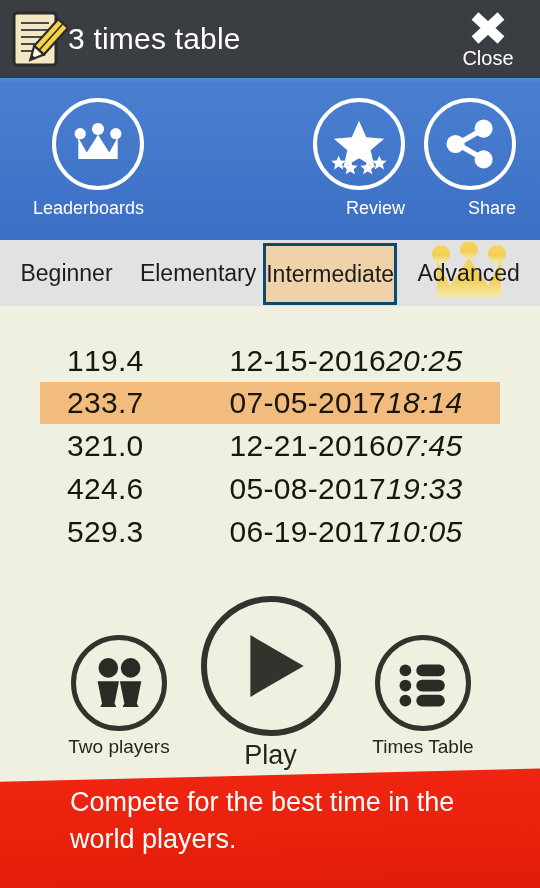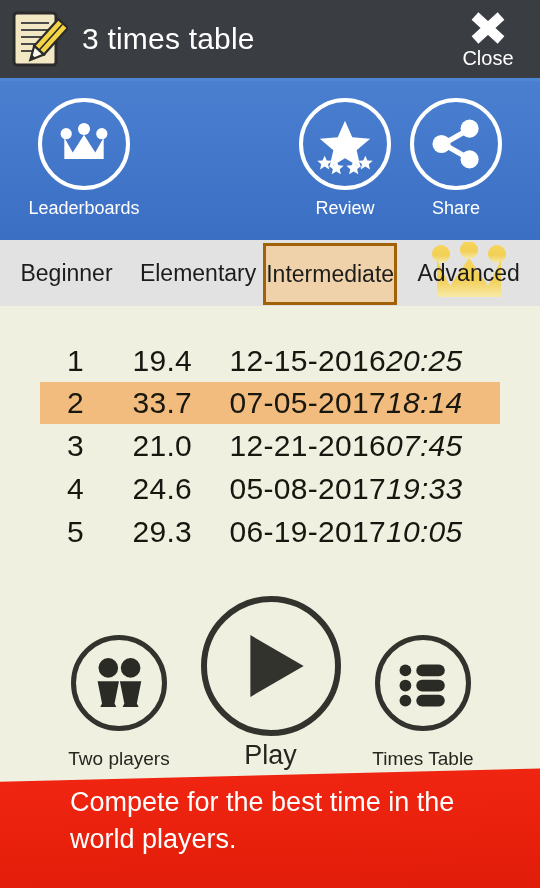--- a/index.html
+++ b/index.html
@@ -11,39 +11,39 @@
   }
   .screen { position:relative; width:540px; height:888px; overflow:hidden; background:#eff0e0; }
 
   
   .header {
     position:absolute; top:0; left:0; width:540px; height:78px;
     background:#3a3e42; display:flex; align-items:center;
   }
   .app-icon { width:58px; height:58px; margin-left:10px; flex:0 0 auto; position:relative; }
   .header-title {
-    color:#ffffff; font-size:30px; margin-left:14px;
+    color:#ffffff; font-size:30px; 
     font-weight:400; letter-spacing:.2px; white-space:nowrap;
   }
   .close-btn {
     position:absolute; right:8px; top:6px; width:88px; height:68px;
     display:flex; flex-direction:column; align-items:center; justify-content:center;
     cursor:pointer;
   }
   .close-x { width:40px; height:34px; }
   .close-label { color:#ffffff; font-size:20px; margin-top:2px; }
   .blue-divider { position:absolute; top:78px; left:0; width:540px; height:3px; background:#4f86d8; }
 
   
   .actionbar {
     position:absolute; top:81px; left:0; width:540px; height:159px;
     background:linear-gradient(180deg,#4a7fd0 0%,#3b6fc4 100%);
   }
   .act-btn {
-    position:absolute; display:flex; flex-direction:column; align-items:center;
+    position:absolute; display:flex; flex-direction:column; align-items:flex-end;
     cursor:pointer; width:120px;
   }
   .act-circle {
     width:92px; height:92px; border-radius:50%;
     border:4px solid #ffffff; display:flex; align-items:center; justify-content:center;
   }
   .act-label { color:#ffffff; font-size:18px; margin-top:8px; white-space:nowrap; }
   #btn-leader { left:24px; top:17px; }
   #btn-review { left:285px; top:17px; }
   #btn-share  { left:396px; top:17px; }
@@ -54,47 +54,47 @@
     background:#e2e2e2; display:flex; align-items:center;
   }
   .tab {
     position:relative; height:66px; display:flex; align-items:center; justify-content:center;
     font-size:23px; color:#1c1c1c; cursor:pointer; white-space:nowrap;
   }
   #tab-beginner   { left:0px;   width:136px; }
   #tab-elementary { width:133px; }
   #tab-intermediate {
     width:137px; height:62px; margin-top:2px;
-    background:#f0d2aa; border:3px solid #a16207;
+    background:#f0d2aa; border:3px solid #0c4a6e;
   }
   #tab-advanced   { width:146px; }
   .crown-badge {
     position:absolute; left:50%; top:50%; transform:translate(-50%,-50%);
     width:86px; height:62px; pointer-events:none;
   }
   .tab-adv-text { position:relative; z-index:2; }
 
   
   .scorelist { position:absolute; top:306px; left:0; width:540px; height:268px; background:#eff0e0; }
   .score-row {
     position:absolute; left:40px; width:460px; height:42px;
     display:flex; align-items:center;
     font-size:30px; color:#17170f; letter-spacing:.3px;
   }
   .score-row.hl { background:#f2bc7f; }
   .c-rank { width:44px; text-align:right; }
-  .c-time { width:108px; text-align:right; }
+  .c-time { width:108px; text-align:left; }
   .c-date { width:194px; text-align:right; }
   .c-clock{ width:114px; text-align:left;font-style:italic; }
 
   
   .bottom { position:absolute; top:574px; left:0; width:540px; height:200px; background:#eff0e0; }
   .bb { position:absolute; display:flex; flex-direction:column; align-items:center; cursor:pointer; }
   .bb-circle { border:5px solid #33332e; border-radius:50%; display:flex; align-items:center; justify-content:center; }
-  .bb-label { font-size:19px; color:#26261f; margin-top:17px; white-space:nowrap; }
+  .bb-label { font-size:19px; color:#26261f; margin-top:5px; white-space:nowrap; }
   #bb-two    { left:48px;  top:61px; width:142px; }
   #bb-play   { left:198px; top:22px; width:145px; }
   #bb-times  { left:352px; top:61px; width:142px; }
   #bb-two  .bb-circle  { width:96px;  height:96px; }
   #bb-play .bb-circle  { width:140px; height:140px; border-width:6px; }
   #bb-play .bb-label   { font-size:27px; margin-top:4px; }
   #bb-times .bb-circle { width:96px;  height:96px; }
 
   
   .banner-wrap { position:absolute; left:-14px; top:766px; width:568px; height:130px; overflow:hidden; }

